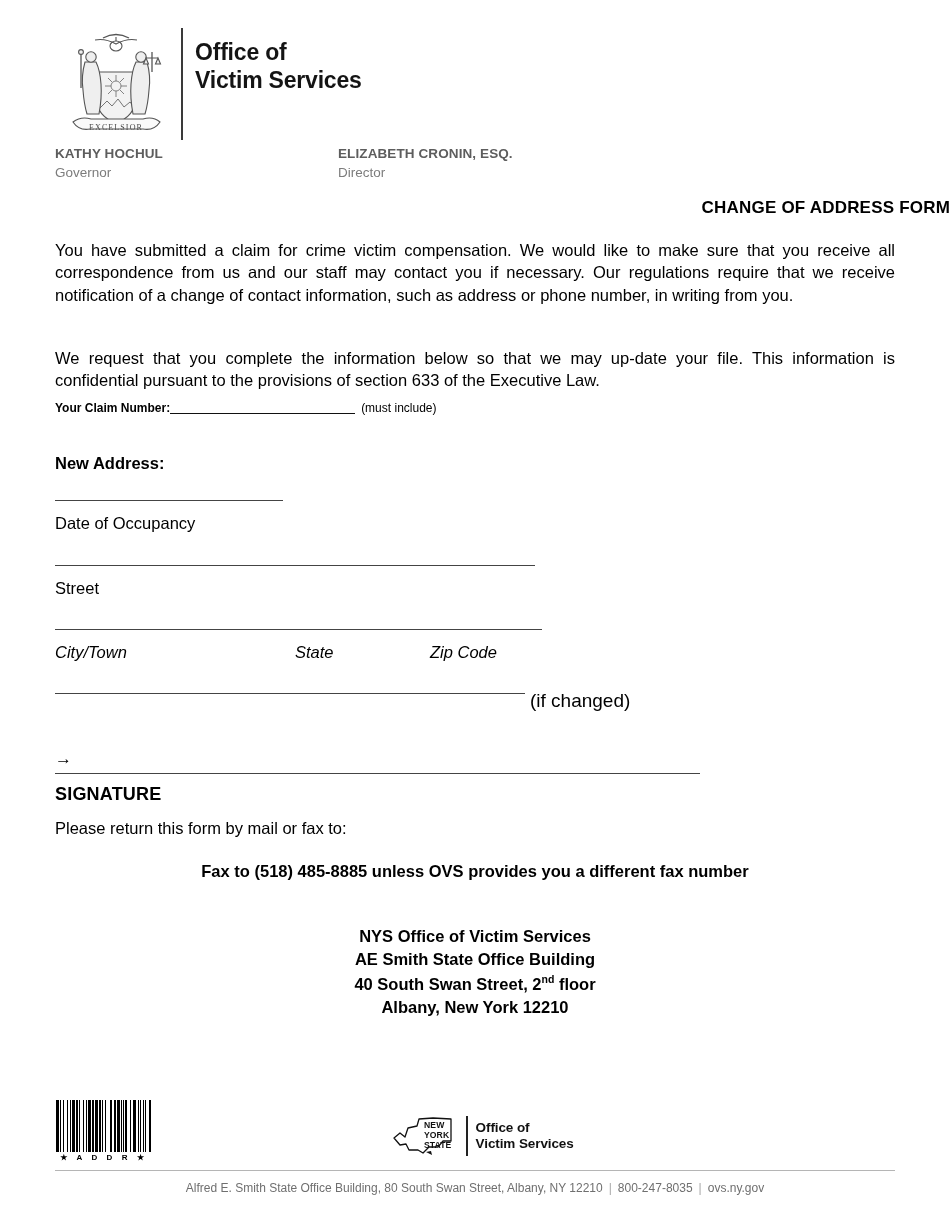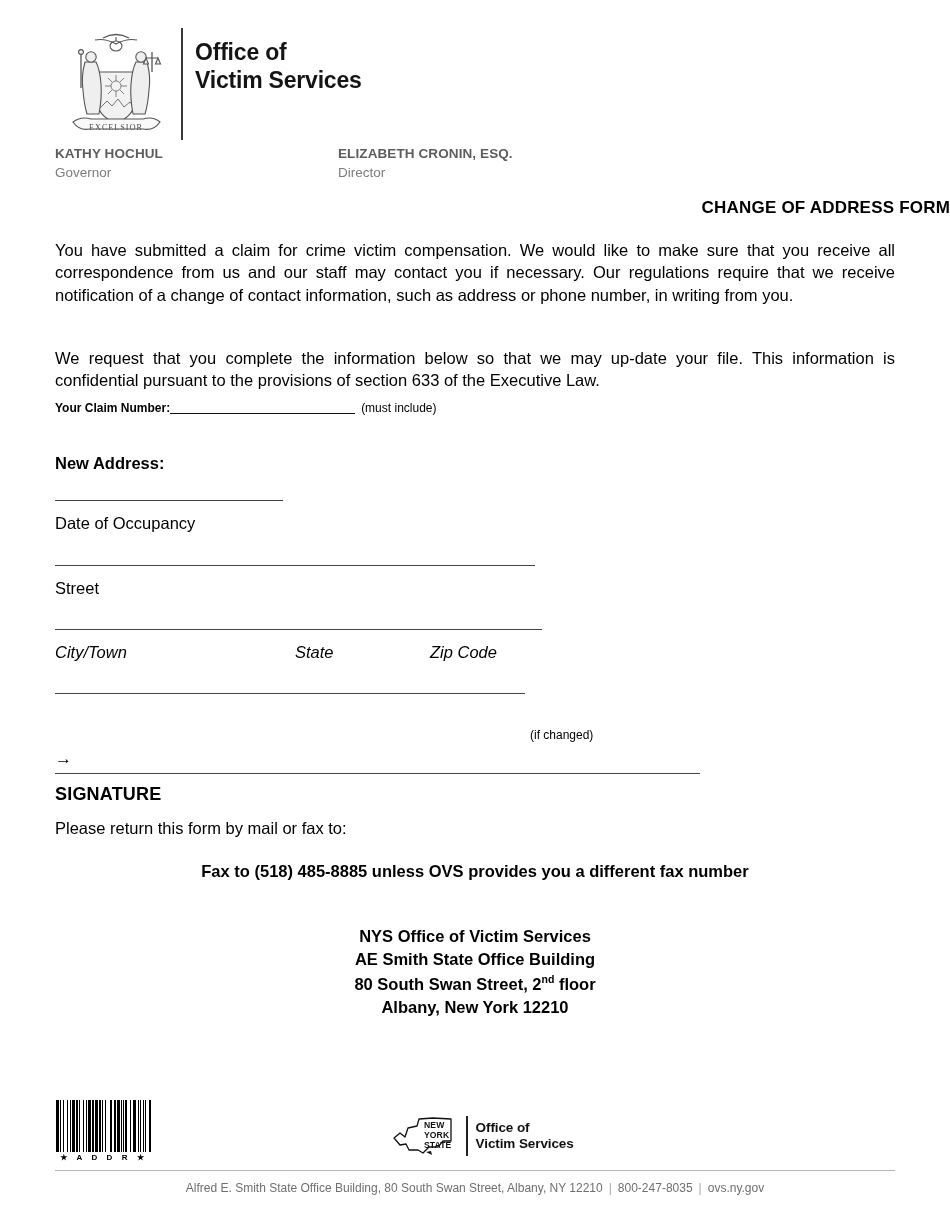--- a/index.html
+++ b/index.html
@@ -152,22 +152,21 @@
   #cap-citytown { left: 0; }
   #cap-state    { left: 240px; }
   #cap-zip      { left: 375px; }
   #cap-daytime  { left: 0; }
   #cap-cell     { left: 350px; }
 
   #if-changed {
     position: absolute;
     left: 530px;
     top: 690px;
-    font-size: 12px;
-    margin-top: 38px;
+    font-size: 19px;
   }
 
   
   #signature-block {
     position: absolute;
     left: 55px;
     top: 752px;
     font-size: 16.5px;
   }
   #sig-line-row {
@@ -401,21 +400,21 @@
   </div>
   <div id="sig-caption">SIGNATURE</div>
 </div>
 
 <div id="return-note">Please return this form by mail or fax to:</div>
 <div id="fax-note">Fax to (518) 485-8885 unless OVS provides you a different fax number</div>
 
 <div id="mail-address">
   <div>NYS Office of Victim Services</div>
   <div>AE Smith State Office Building</div>
-  <div><span>80 South Swan Street, 2</span><sup>nd</sup><span> floor</span></div>
+  <div><span>40 South Swan Street, 2</span><sup>nd</sup><span> floor</span></div>
   <div>Albany, New York 12210</div>
 </div>
 
 <div id="barcode-block">
   <div id="barcode-bars">
       <i style="width:4.050000000000001px;background:#000"></i>
       <i style="width:1.35px;background:#fff"></i>
       <i style="width:1.35px;background:#000"></i>
       <i style="width:2.7px;background:#fff"></i>
       <i style="width:1.35px;background:#000"></i>

